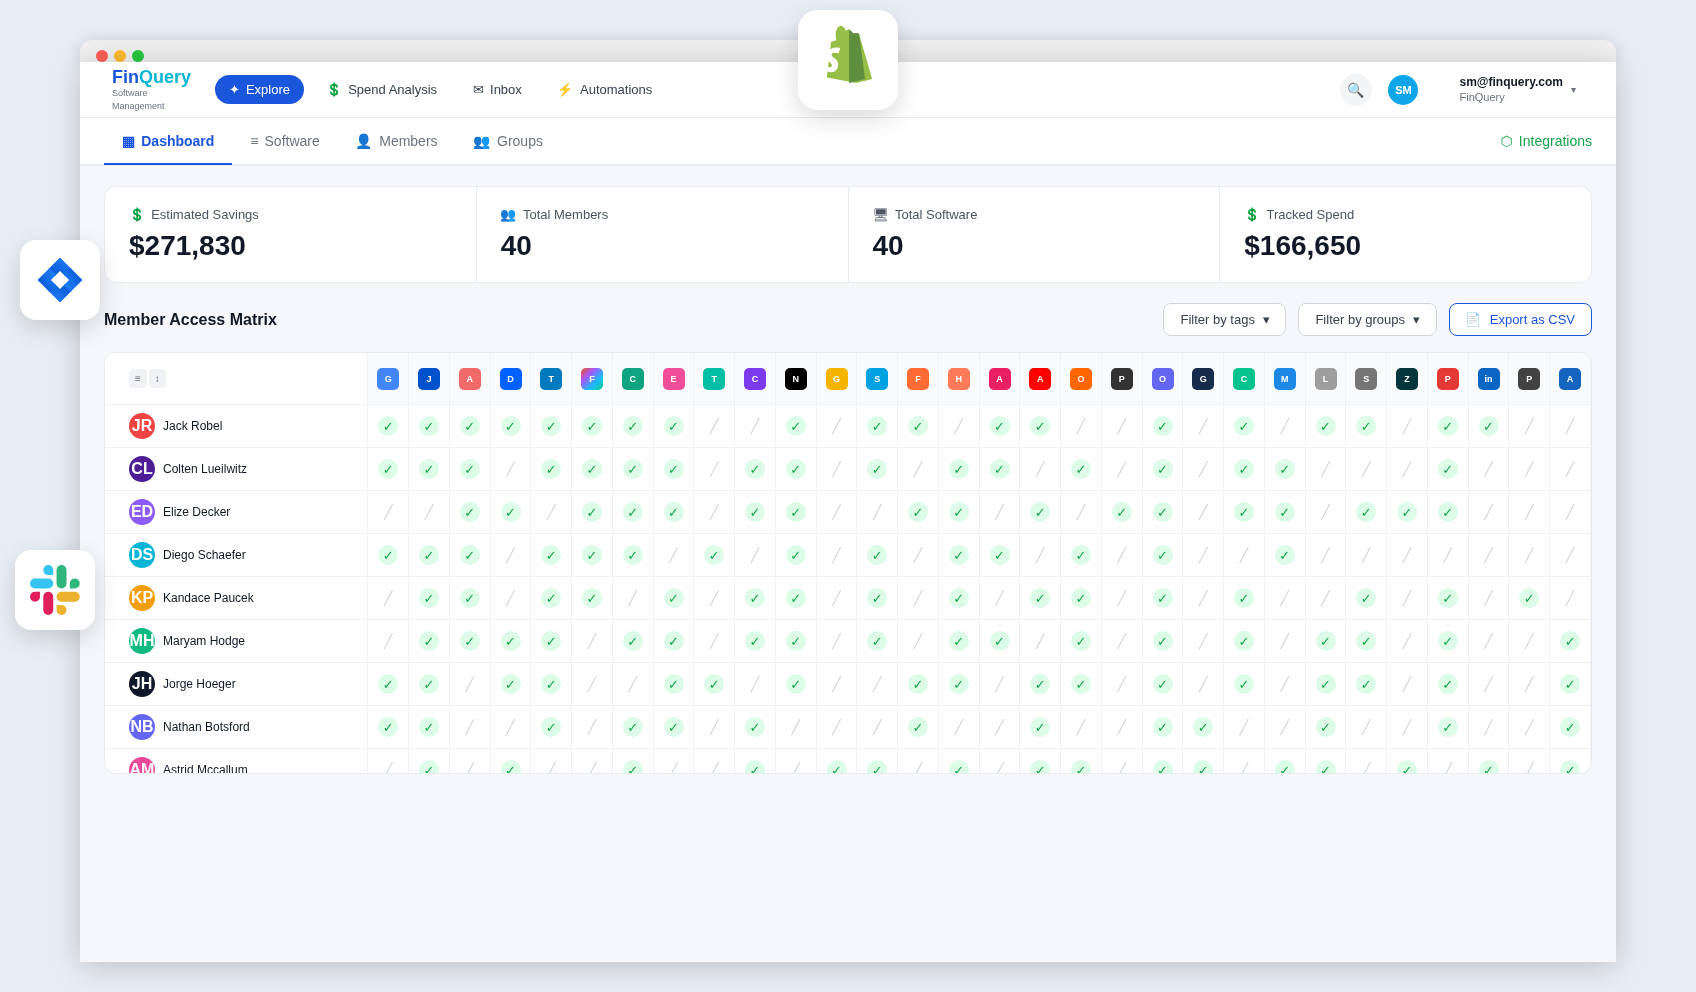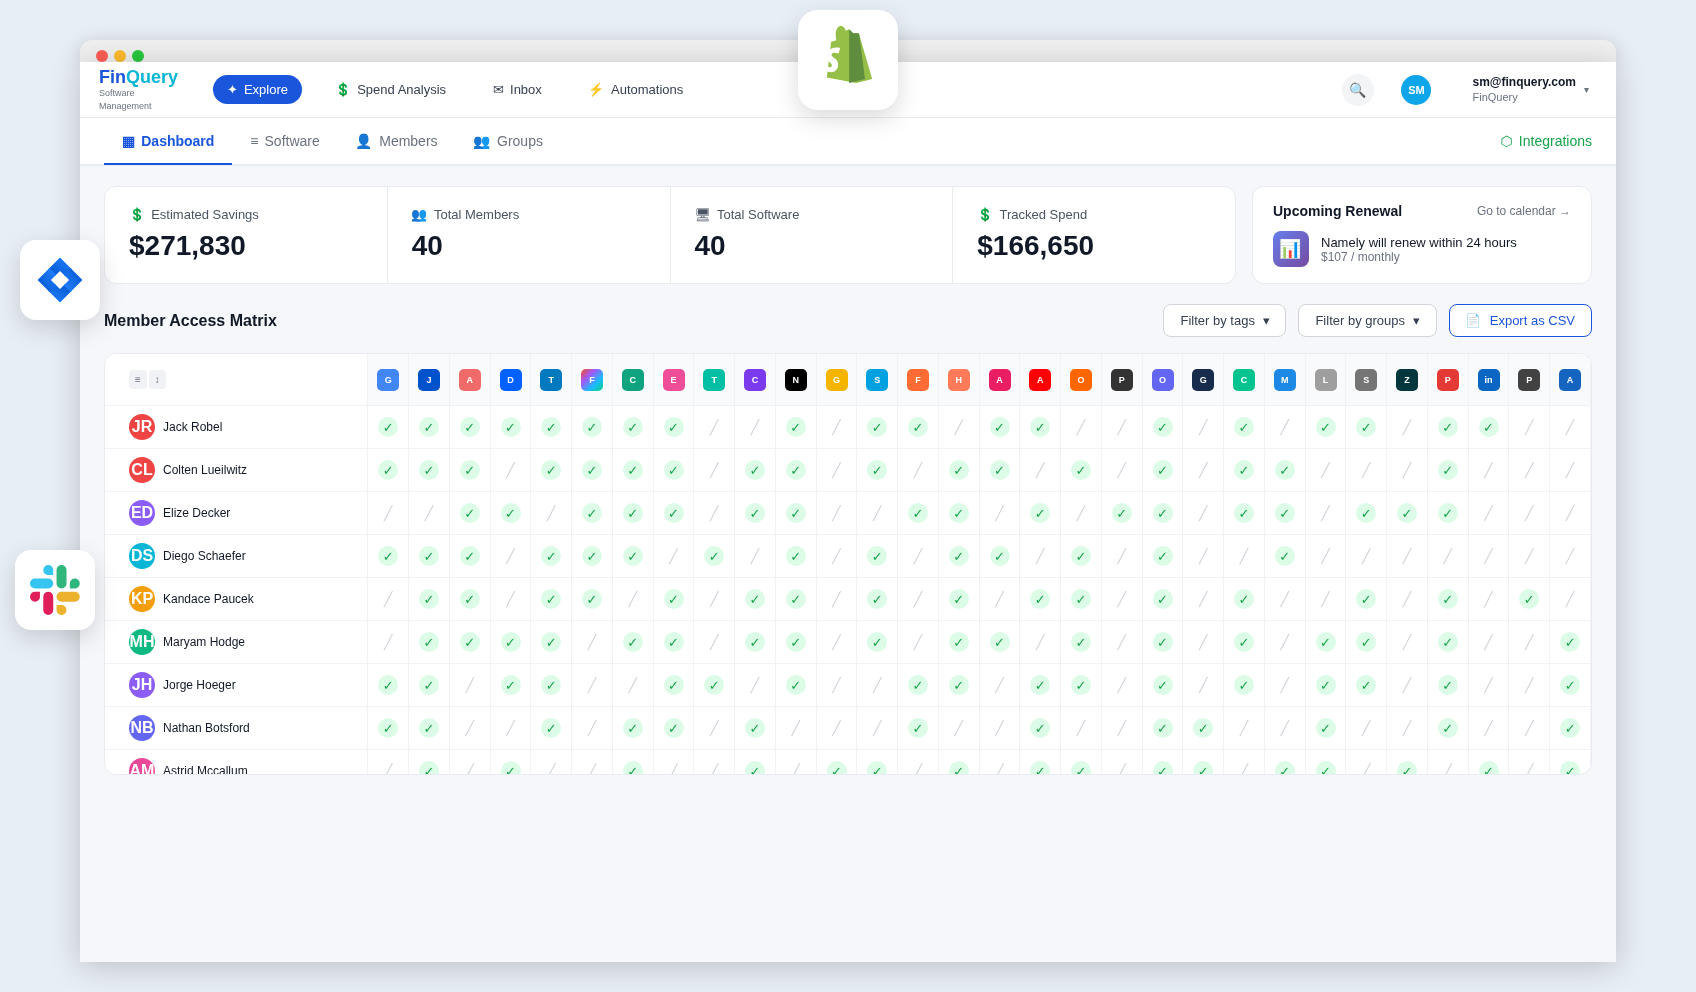--- a/index.html
+++ b/index.html
@@ -33,26 +33,26 @@
       background: #f5f7fa;
       margin: 0 80px;
       min-height: 900px;
       box-shadow: 0 4px 30px rgba(0,0,0,0.2);
       position: relative;
     }
 
     
     .top-nav {
       background: white;
-      padding: 0 19px;
+      padding: 0 32px;
       display: flex;
       align-items: center;
       height: 56px;
       border-bottom: 1px solid #e8ecf0;
-      gap: 19px;
+      gap: 8px;
     }
     .logo-area {
       display: flex;
       align-items: center;
       gap: 6px;
       margin-right: 16px;
     }
     .logo-text {
       font-size: 18px;
       font-weight: 700;
@@ -528,35 +528,20 @@
       </div>
       <div class="stat-card">
         <div class="stat-label">
           <span>💲</span>
           <span>Tracked Spend</span>
         </div>
         <div class="stat-value">$166,650</div>
       </div>
     </div>
 
-    <div class="renewal-card">
-      <div class="renewal-header">
-        <span class="renewal-title">Upcoming Renewal</span>
-        <span class="go-calendar">Go to calendar →</span>
-      </div>
-      <div class="renewal-content">
-        <div class="renewal-logo">
-          <span style="font-size:18px;">📊</span>
-        </div>
-        <div>
-          <div class="renewal-text">Namely will renew within 24 hours</div>
-          <div class="renewal-price">$107 / monthly</div>
-        </div>
-      </div>
-    </div>
   </div>
 
   <div class="matrix-section">
     <div class="matrix-header">
       <span class="matrix-title">Member Access Matrix</span>
 
       <button class="filter-btn">
         <span>Filter by tags</span>
         <span>▾</span>
       </button>
@@ -748,21 +733,21 @@
                 </td>
                 <td>
                   <div class="check-green">✓</div>
                 </td>
                 <td><span class="dash-gray">╱</span></td>
                 <td><span class="dash-gray">╱</span></td>
               </tr>
               <tr>
     <td>
       <div class="member-cell">
-        <div class="member-avatar" style="background:#ef4444;color:white;">CL</div>
+        <div class="member-avatar" style="background:#4c1d95;color:white;">CL</div>
         <span class="member-name">Colten Lueilwitz</span>
       </div>
     </td>
                 <td>
                   <div class="check-green">✓</div>
                 </td>
                 <td>
                   <div class="check-green">✓</div>
                 </td>
                 <td>
@@ -1102,21 +1087,21 @@
                 </td>
                 <td><span class="dash-gray">╱</span></td>
                 <td><span class="dash-gray">╱</span></td>
                 <td>
                   <div class="check-green">✓</div>
                 </td>
               </tr>
               <tr>
     <td>
       <div class="member-cell">
-        <div class="member-avatar" style="background:#8b5cf6;color:white;">JH</div>
+        <div class="member-avatar" style="background:#0f172a;color:white;">JH</div>
         <span class="member-name">Jorge Hoeger</span>
       </div>
     </td>
                 <td>
                   <div class="check-green">✓</div>
                 </td>
                 <td>
                   <div class="check-green">✓</div>
                 </td>
                 <td><span class="dash-gray">╱</span></td>

